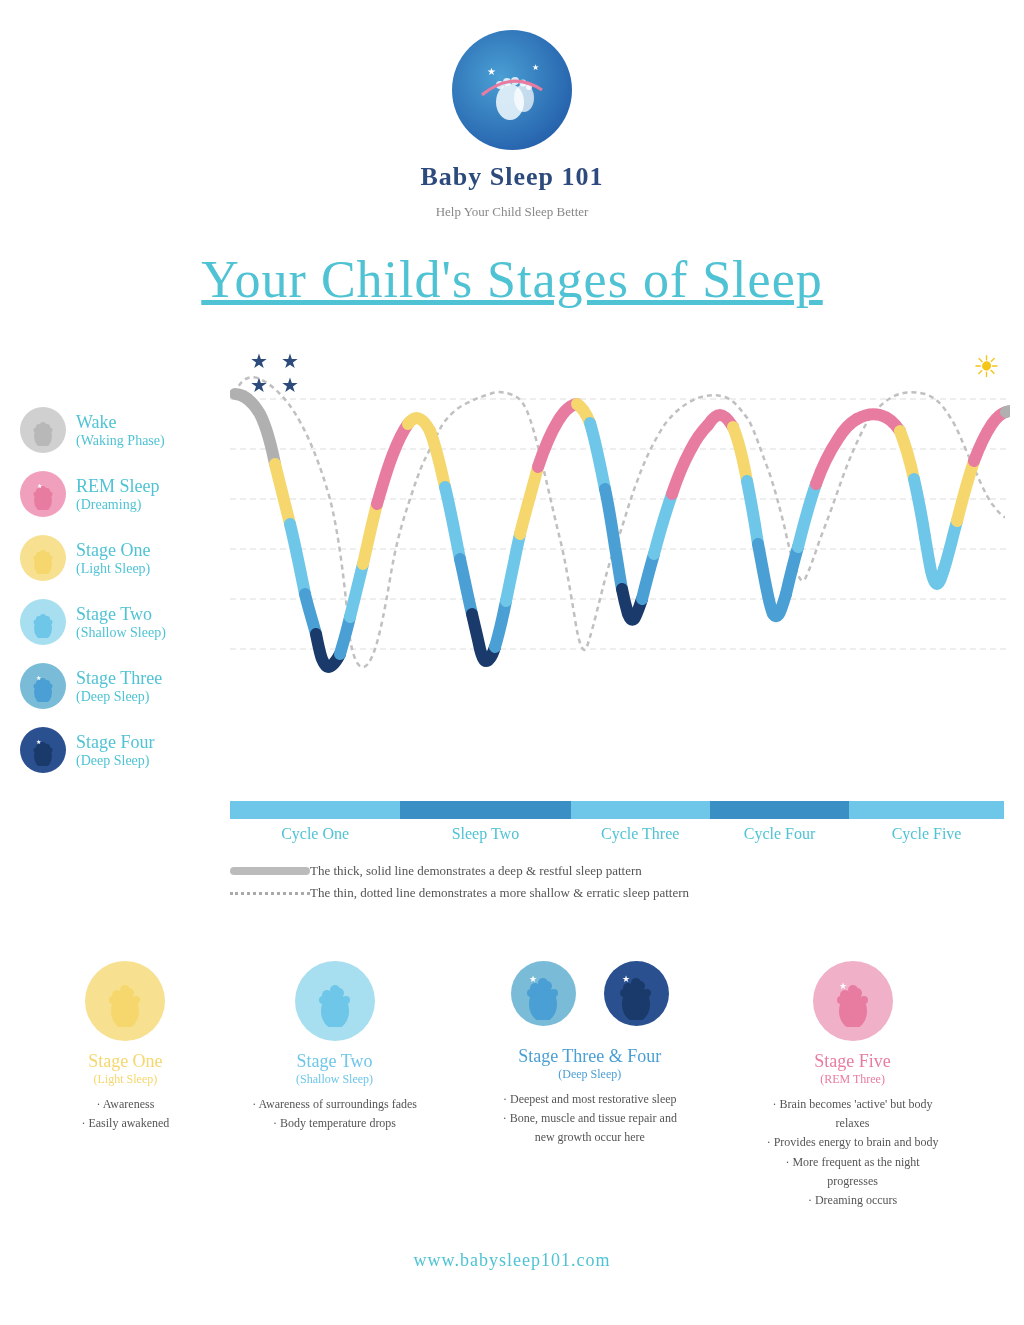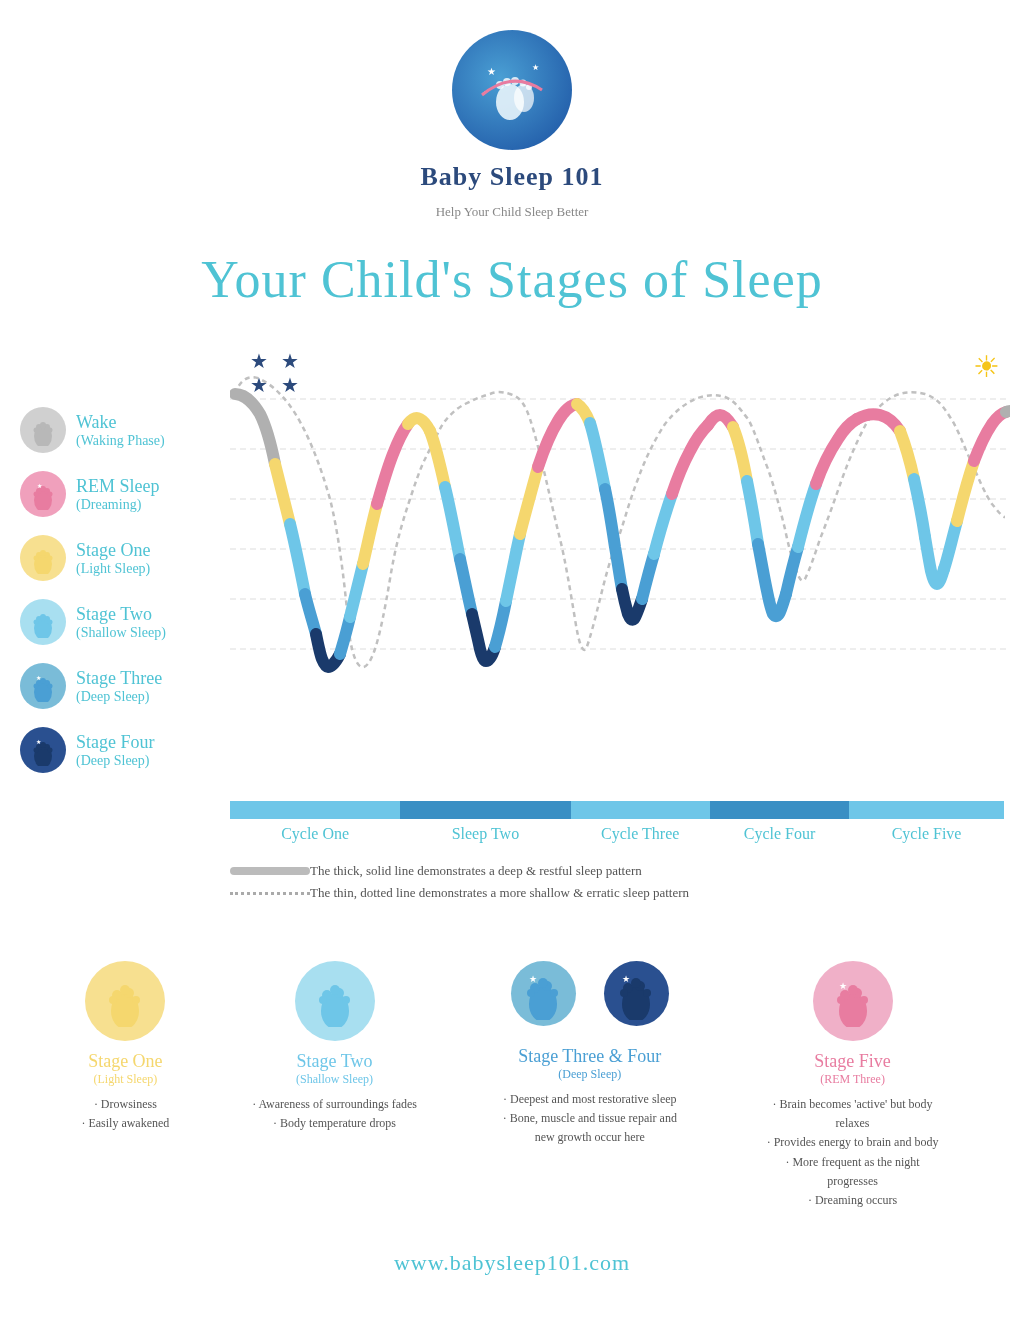--- a/index.html
+++ b/index.html
@@ -47,20 +47,21 @@
 
     
     .main-title {
       text-align: center;
       font-size: 52px;
       color: #4fc3d4;
       font-weight: 300;
       margin: 20px 0 30px;
       font-family: 'Georgia', serif;
       letter-spacing: 1px;
+      text-decoration: underline;
     }
 
     
     .chart-section {
       display: flex;
       flex-direction: row;
       padding: 0 20px;
       position: relative;
     }
     .legend-labels {
@@ -198,21 +199,21 @@
     .stage-desc {
       font-size: 12px;
       color: #555;
       line-height: 1.6;
     }
 
     .footer {
       text-align: center;
       padding: 20px 12px 30px;
       color: #4fc3d4;
-      font-size: 22px;
+      font-size: 18px;
       letter-spacing: 1px;
     }
   </style>
 </head>
 <body>
 
 <div class="header">
   <div class="logo-circle">
     <svg viewBox="0 0 80 80" xmlns="http://www.w3.org/2000/svg">
 
@@ -498,21 +499,21 @@
         <circle cx="18" cy="20" r="5" fill="#f5d76e"></circle>
         <circle cx="30" cy="18" r="5" fill="#f5d76e"></circle>
         <circle cx="26" cy="15" r="5" fill="#f5d76e"></circle>
         <circle cx="14" cy="25" r="4" fill="#f5d76e"></circle>
         <circle cx="37" cy="25" r="4" fill="#f5d76e"></circle>
       </svg>
     </div>
     <span class="stage-title" style="color:#f5d76e;">Stage One</span>
     <span class="stage-subtitle" style="color:#f5d76e;">(Light Sleep)</span>
     <div class="stage-desc">
-      <div>· Drowsiness</div>
+      <div>· Awareness</div>
       <div>· Easily awakened</div>
     </div>
   </div>
 
   <div class="stage-item">
     <div class="stage-icon-circle" style="background:#a8dff0;">
       <svg width="52" height="52" viewBox="0 0 52 52">
         <ellipse cx="26" cy="36" rx="14" ry="18" fill="#6ec6e8"></ellipse>
         <circle cx="18" cy="20" r="5" fill="#6ec6e8"></circle>
         <circle cx="30" cy="18" r="5" fill="#6ec6e8"></circle>

